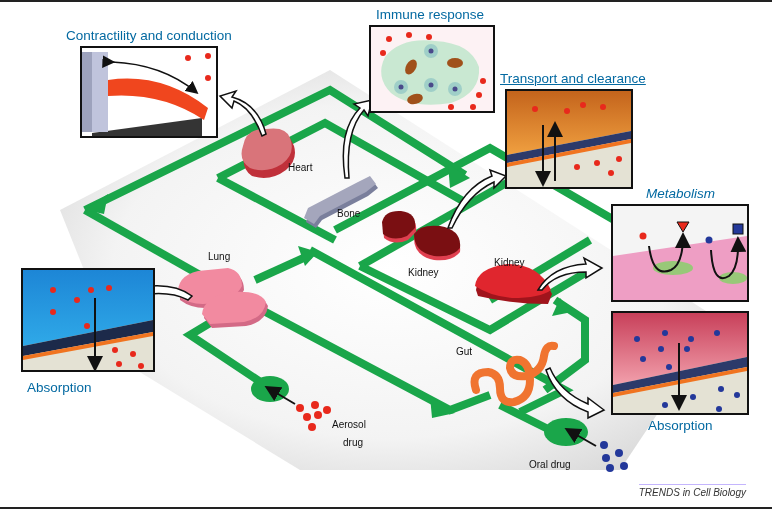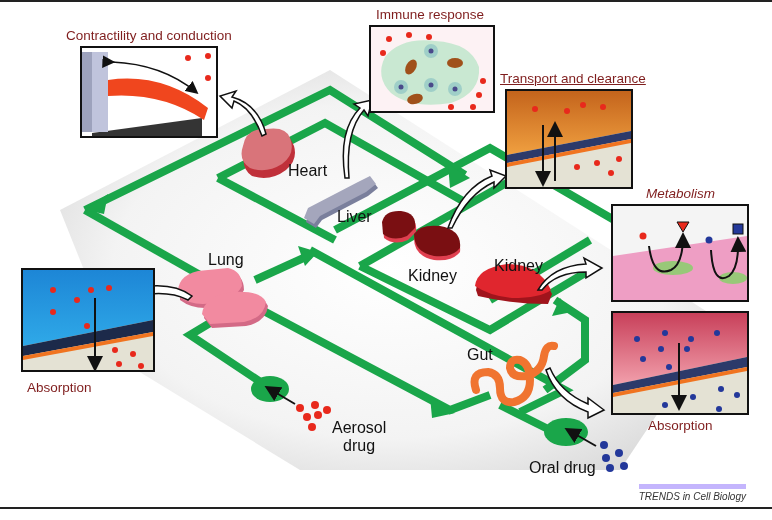--- a/index.html
+++ b/index.html
@@ -1,25 +1,25 @@
 <!DOCTYPE html>
 <html><head>
 <meta charset="utf-8">
 <style>
   html, body { margin:0; padding:0; background:#fff; }
   body { width:772px; height:520px; position:relative; overflow:hidden;
          font-family:"Liberation Sans", sans-serif; color:#111; }
   .frame-top { position:absolute; left:0; top:0; width:772px; height:2px; background:#222; }
   .frame-bottom { position:absolute; left:0; top:507px; width:772px; height:1.5px; background:#222; }
   svg.diagram { position:absolute; left:0; top:0; }
-  .lbl { position:absolute; font-size:16px; white-space:nowrap; color:#111; }
-  .panel-title { position:absolute; font-size:13.5px; white-space:nowrap; color:#7f1d1d; }
+  .lbl { position:absolute; font-size:10px; white-space:nowrap; color:#111; }
+  .panel-title { position:absolute; font-size:13.5px; white-space:nowrap; color:#0369a1; }
   .panel { position:absolute; border:2px solid #111; overflow:hidden; box-sizing:border-box; background:#fff; }
   .credit { position:absolute; right:26px; top:484px; font-size:10px; font-style:italic; color:#333;
-            border-top:5px solid #c4b5fd; padding-top:2px; }
+            border-top:1px solid #c4b5fd; padding-top:2px; }
   .caption { position:absolute; left:6px; top:510px; font-size:10px; color:#333; white-space:nowrap; letter-spacing:0.2px; }
 </style>
 </head>
 <body>
 
 <div class="frame-top"></div>
 
 <svg class="diagram" width="772" height="520" viewBox="0 0 772 520">
   <defs>
     <radialGradient id="shadowG" cx="50%" cy="50%" r="60%">
@@ -277,25 +277,25 @@
         <circle cx="110" cy="84" r="3"></circle>
         <circle cx="96" cy="94" r="3"></circle>
         <circle cx="118" cy="96" r="3"></circle>
     </g>
     <line x1="72" y1="28" x2="72" y2="98" stroke="#111" stroke-width="2" marker-end="url(#arrBlack)"></line>
   </svg>
 </div>
 <div class="panel-title" style="left:27px;top:380px;">Absorption</div>
 
 <div class="lbl" style="left:288px;top:162px;">Heart</div>
-<div class="lbl" style="left:337px;top:208px;">Liver</div>
+<div class="lbl" style="left:337px;top:208px;">Bone</div>
 <div class="lbl" style="left:208px;top:251px;">Lung</div>
 <div class="lbl" style="left:408px;top:267px;">Kidney</div>
 <div class="lbl" style="left:494px;top:257px;">Kidney</div>
-<div class="lbl" style="left:456px;top:346px;margin-left:11px;">Gut</div>
+<div class="lbl" style="left:456px;top:346px;">Gut</div>
 
 <div class="lbl" style="left:332px;top:419px;text-align:right;">Aerosol</div>
 <div class="lbl" style="left:343px;top:437px;">drug</div>
 <div class="lbl" style="left:529px;top:459px;">Oral drug</div>
 
 <div class="credit">TRENDS in Cell Biology</div>
 <div class="frame-bottom"></div>
 <div class="caption"></div>
 
 </body></html>

